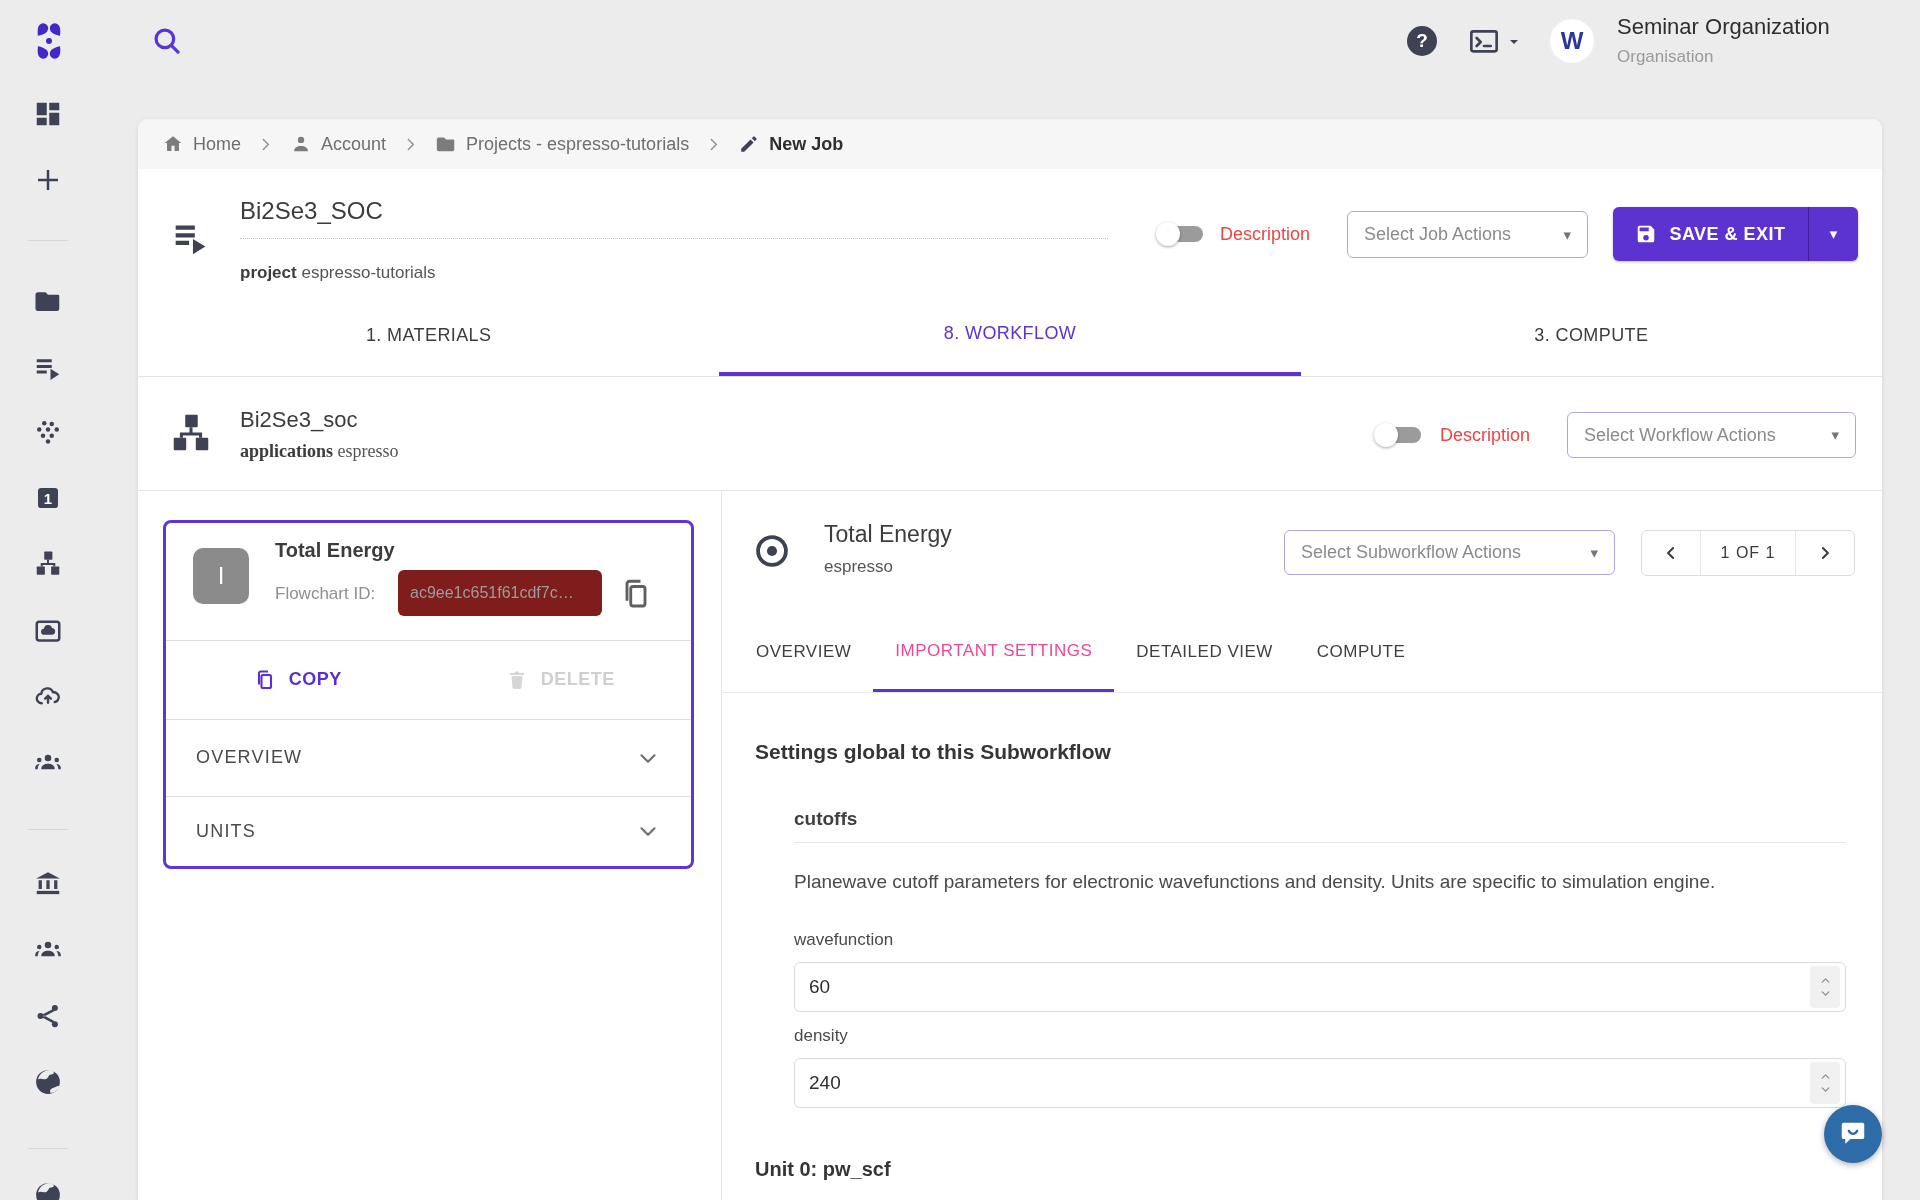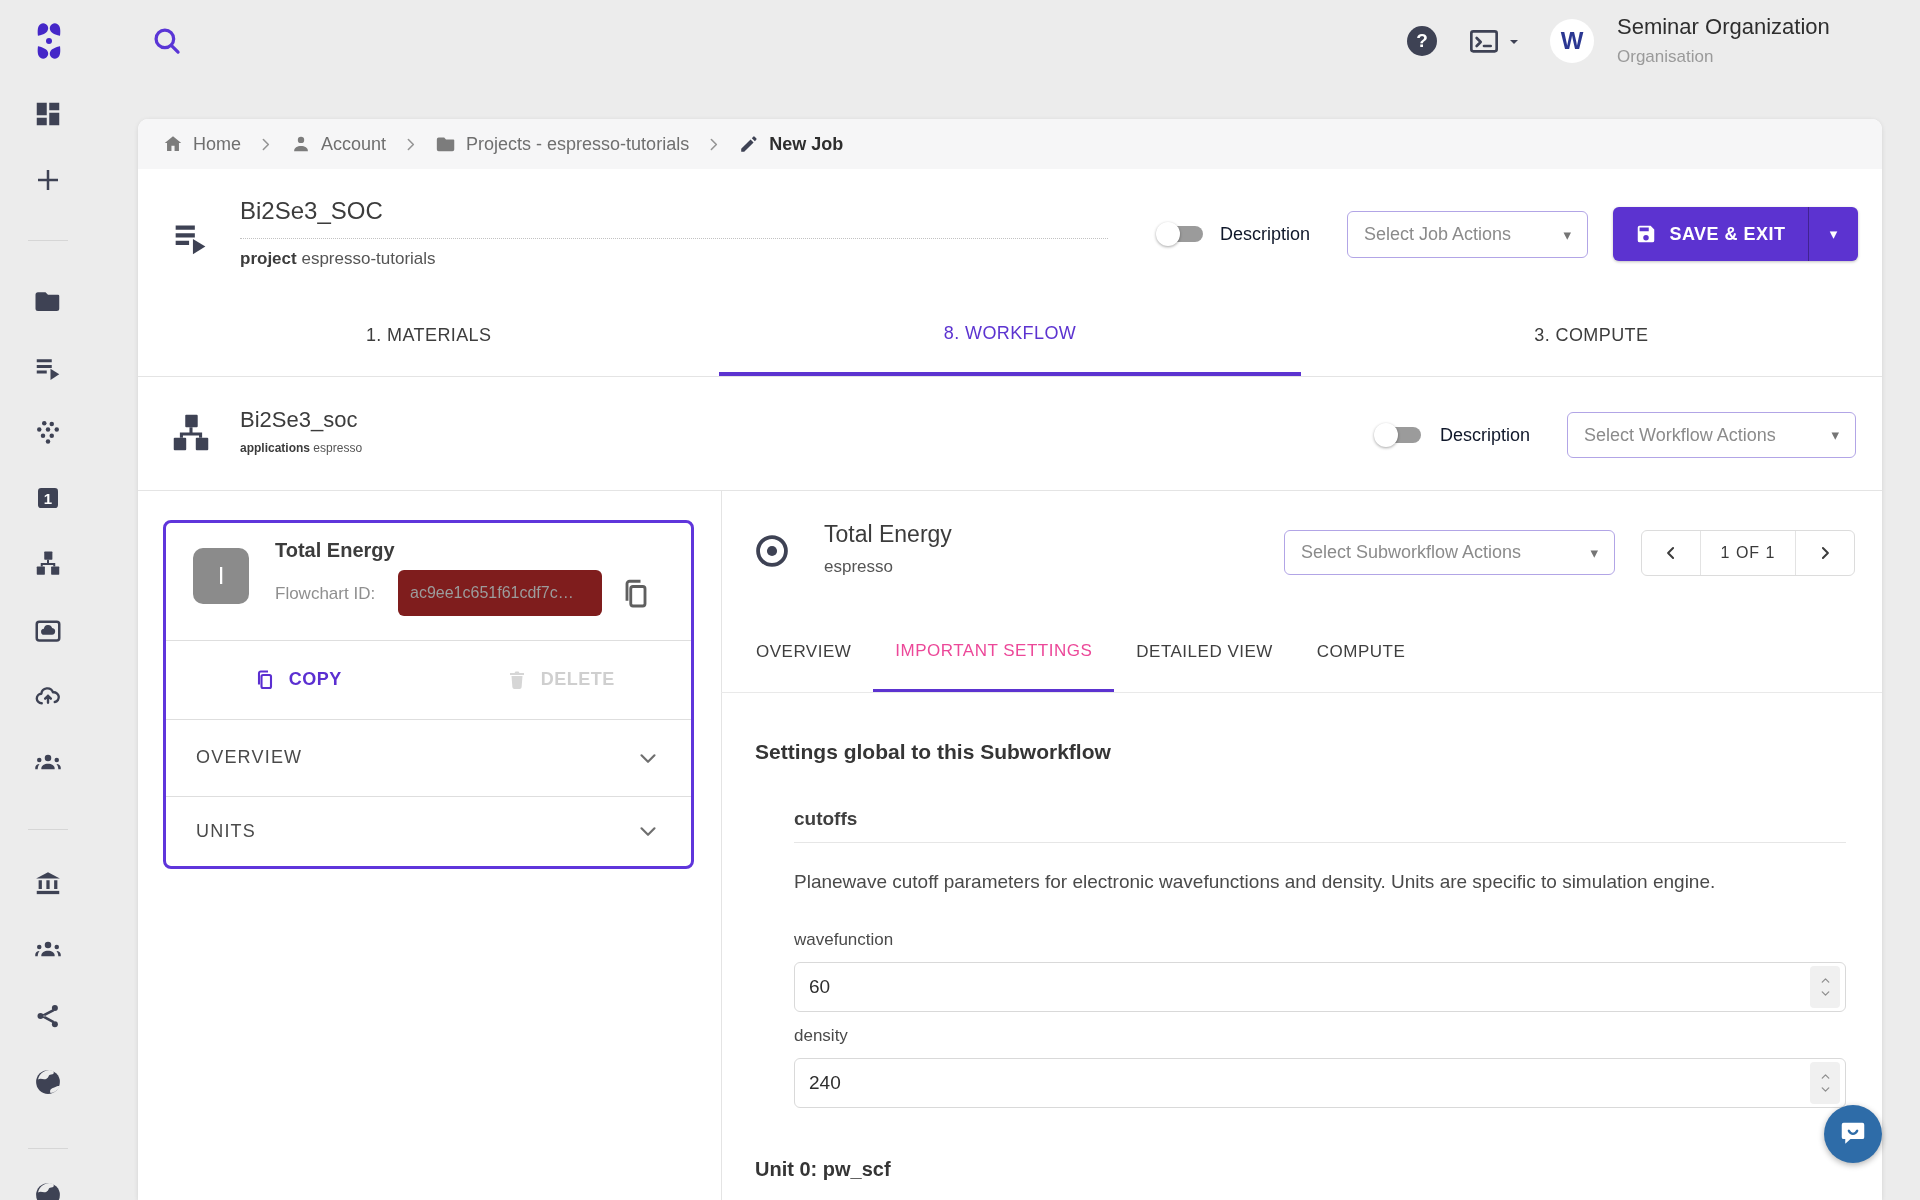--- a/index.html
+++ b/index.html
@@ -27,45 +27,45 @@
 
   .breadcrumb { position:absolute; left:0; top:0; width:100%; height:50px; background:#f6f6f7; border-radius:10px 10px 0 0; display:flex; align-items:center; padding-left:24px; }
   .crumb { display:flex; align-items:center; gap:9px; color:#6f6f6f; font-size:18px; cursor:pointer; }
   .crumb.current { color:#2e2e2e; font-weight:bold; cursor:default; }
   .crumb-sep { margin:0 16px; }
 
   
   .job-icon { position:absolute; left:30px; top:95px; }
   .job-title-wrap { position:absolute; left:102px; top:78px; width:868px; border-bottom:1px dotted #c2c2c2; padding-bottom:13px; }
   .job-title { font-size:24px; color:#3c3c3c; }
-  .job-project { position:absolute; left:102px; top:130px; font-size:17px; color:#555; }
+  .job-project { position:absolute; left:102px; top:144px; font-size:17px; color:#555; }
   .job-project b { color:#3c3c3c; }
 
   .toggle { position:absolute; width:47px; height:24px; cursor:pointer; }
   .toggle .track { position:absolute; left:7px; top:4px; width:40px; height:16px; border-radius:8px; background:#9b9b9b; }
   .toggle .knob { position:absolute; left:0; top:0; width:24px; height:24px; border-radius:50%; background:#fff; box-shadow:0 1px 3px rgba(0,0,0,0.35); }
-  .toggle-label { position:absolute; font-size:18px; color:#0f172a; }
+  .toggle-label { position:absolute; font-size:18px; color:#ef4444; }
 
   .select { position:absolute; border:1px solid #b2a5e6; border-radius:6px; background:#fff; display:flex; align-items:center; justify-content:space-between; padding:0 16px; color:#8b8b8b; font-size:18px; cursor:pointer; }
   .caret { color:#757575; font-size:15px; margin-left:14px; }
 
   .savebtn { position:absolute; left:1475px; top:88px; width:245px; height:54px; background:#5c33d0; border-radius:6px; display:flex; color:#fff; cursor:pointer; box-shadow:0 1px 3px rgba(0,0,0,0.25); }
   .savebtn .main { flex:1; display:flex; align-items:center; justify-content:center; gap:12px; font-weight:bold; font-size:18px; letter-spacing:0.5px; }
   .savebtn .split { width:50px; border-left:1px solid rgba(0,0,0,0.3); display:flex; align-items:center; justify-content:center; }
   .savebtn .split .caret { color:#fff; margin:0; }
 
   
   .job-tabs { position:absolute; left:0; top:176px; width:100%; height:82px; display:flex; border-bottom:1px solid #e4e4e4; }
   .job-tab { flex:1; display:flex; align-items:center; justify-content:center; font-size:18px; letter-spacing:0.4px; color:#3d3d3d; cursor:pointer; }
   .job-tab.active { color:#5c33d0; border-bottom:4px solid #5c33d0; }
 
   
   .wf-icon { position:absolute; left:30px; top:292px; }
   .wf-title { position:absolute; left:102px; top:288px; font-size:22px; color:#3c3c3c; }
-  .wf-app { position:absolute; left:102px; top:322px; font-size:12px; color:#555; }
+  .wf-app { position:absolute; left:102px; top:322px; font-size:18px; color:#555;font-family:Liberation Serif, serif; }
   .wf-app b { color:#3c3c3c; }
   .content-div { position:absolute; left:0; top:371px; width:100%; height:1px; background:#e4e4e4; }
   .vert-div { position:absolute; left:583px; top:371px; width:1px; height:710px; background:#e4e4e4; }
 
   
   .unit-card { position:absolute; left:25px; top:401px; width:531px; height:349px; border:3px solid #5f35db; border-radius:8px; background:#fff; }
   .unit-avatar { position:absolute; left:27px; top:25px; width:56px; height:56px; border-radius:10px; background:#8b8b8b; color:#fff; font-size:24px; display:flex; align-items:center; justify-content:center; }
   .unit-title { position:absolute; left:109px; top:16px; font-size:20px; font-weight:bold; color:#3c3c3c; }
   .fc-label { position:absolute; left:109px; top:61px; font-size:17px; color:#8f8f8f; }
   .fc-pill { position:absolute; left:232px; top:47px; width:204px; height:46px; background:#7f1d1d; border-radius:6px; color:#9c9c9c; font-size:16px; display:flex; align-items:center; padding-left:12px; cursor:text; overflow:hidden; white-space:nowrap; }

